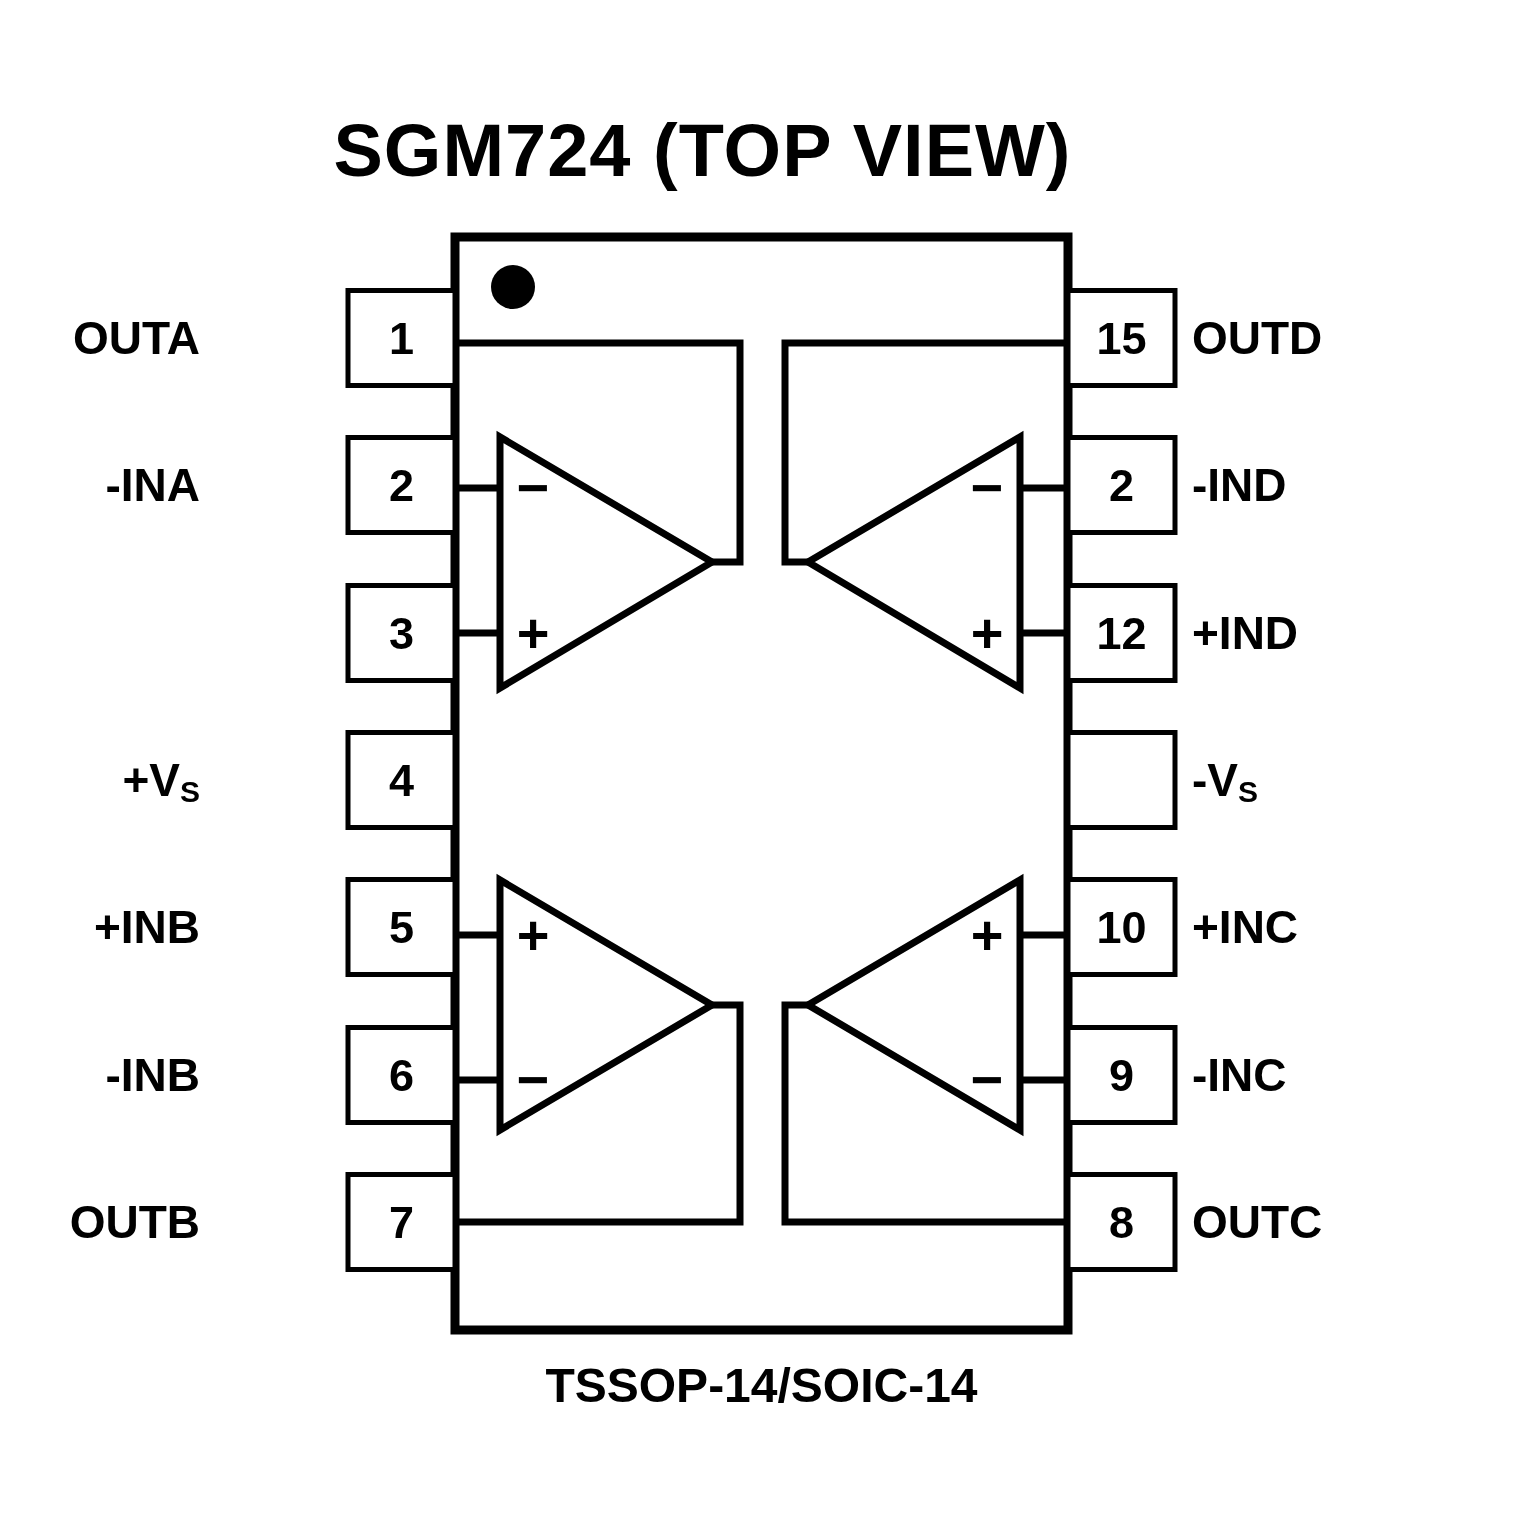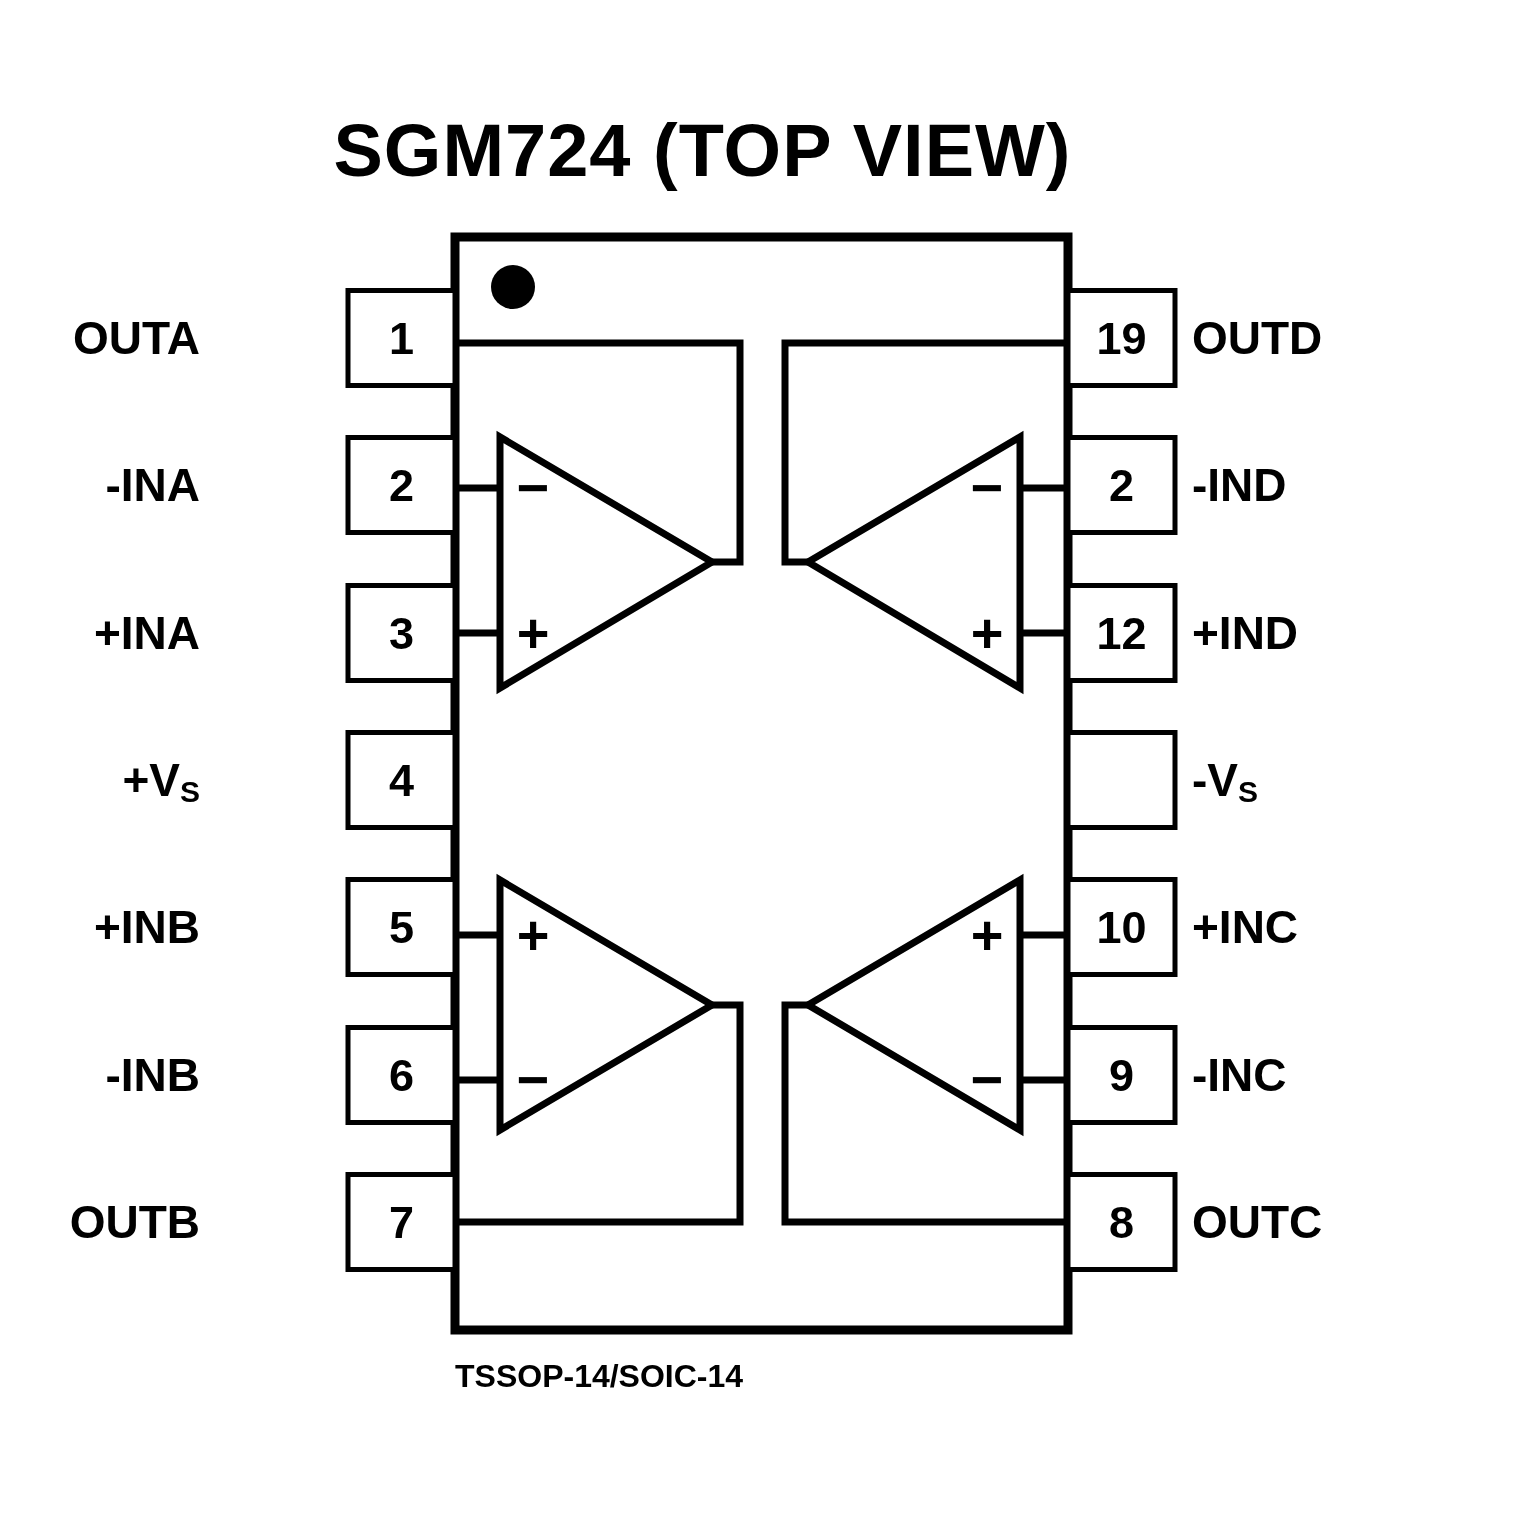--- a/index.html
+++ b/index.html
@@ -1,22 +1,22 @@
 <!DOCTYPE html>
 <html><head>
 <meta charset="utf-8">
 <style>
   html,body{margin:0;padding:0;background:#fff;}
   #page{position:relative;width:1405px;height:1535px;background:#fff;overflow:hidden;
         font-family:"Liberation Sans",sans-serif;color:#000;}
   #diagram-svg{position:absolute;left:0;top:0;width:1535px;height:1535px;}
   .title{position:absolute;left:0;right:0;top:108px;text-align:center;
          font-size:74px;font-weight:bold;letter-spacing:1px;}
-  .pkg{position:absolute;left:455px;width:613px;top:1358px;
-       font-size:32px;font-weight:bold;}
+  .pkg{position:absolute;left:455px;width:613px;top:1358px;text-align:center;
+       font-size:48px;font-weight:bold;}
   .pin-num{position:absolute;width:107px;height:95px;line-height:95px;text-align:center;
            font-size:45px;font-weight:bold;}
   .pin-num.left{left:348px;}
   .pin-num.right{left:1068px;}
   .lbl{position:absolute;height:95px;line-height:95px;font-size:46px;font-weight:bold;
        white-space:nowrap;}
   .lbl.left{right:1205px;text-align:right;}
   .lbl.right{left:1192px;text-align:left;}
   .lbl .sub{font-size:30px;vertical-align:-6px;}
   .r1{top:290.5px}.r2{top:437.5px}.r3{top:585.5px}.r4{top:732.5px}
@@ -78,30 +78,29 @@
   </svg>
 
   <div class="pin-num left r1">1</div>
   <div class="pin-num left r2">2</div>
   <div class="pin-num left r3">3</div>
   <div class="pin-num left r4">4</div>
   <div class="pin-num left r5">5</div>
   <div class="pin-num left r6">6</div>
   <div class="pin-num left r7">7</div>
 
-  <div class="pin-num right r1">19</div>
+  <div class="pin-num right r1">15</div>
   <div class="pin-num right r2">2</div>
   <div class="pin-num right r3">12</div>
   <div class="pin-num right r5">10</div>
   <div class="pin-num right r6">9</div>
   <div class="pin-num right r7">8</div>
 
   <div class="lbl left r1"><span>OUTA</span></div>
   <div class="lbl left r2"><span>-INA</span></div>
-  <div class="lbl left r3"><span>+INA</span></div>
   <div class="lbl left r4"><span>+V</span><span class="sub">S</span></div>
   <div class="lbl left r5"><span>+INB</span></div>
   <div class="lbl left r6"><span>-INB</span></div>
   <div class="lbl left r7"><span>OUTB</span></div>
 
   <div class="lbl right r1"><span>OUTD</span></div>
   <div class="lbl right r2"><span>-IND</span></div>
   <div class="lbl right r3"><span>+IND</span></div>
   <div class="lbl right r4"><span>-V</span><span class="sub">S</span></div>
   <div class="lbl right r5"><span>+INC</span></div>

